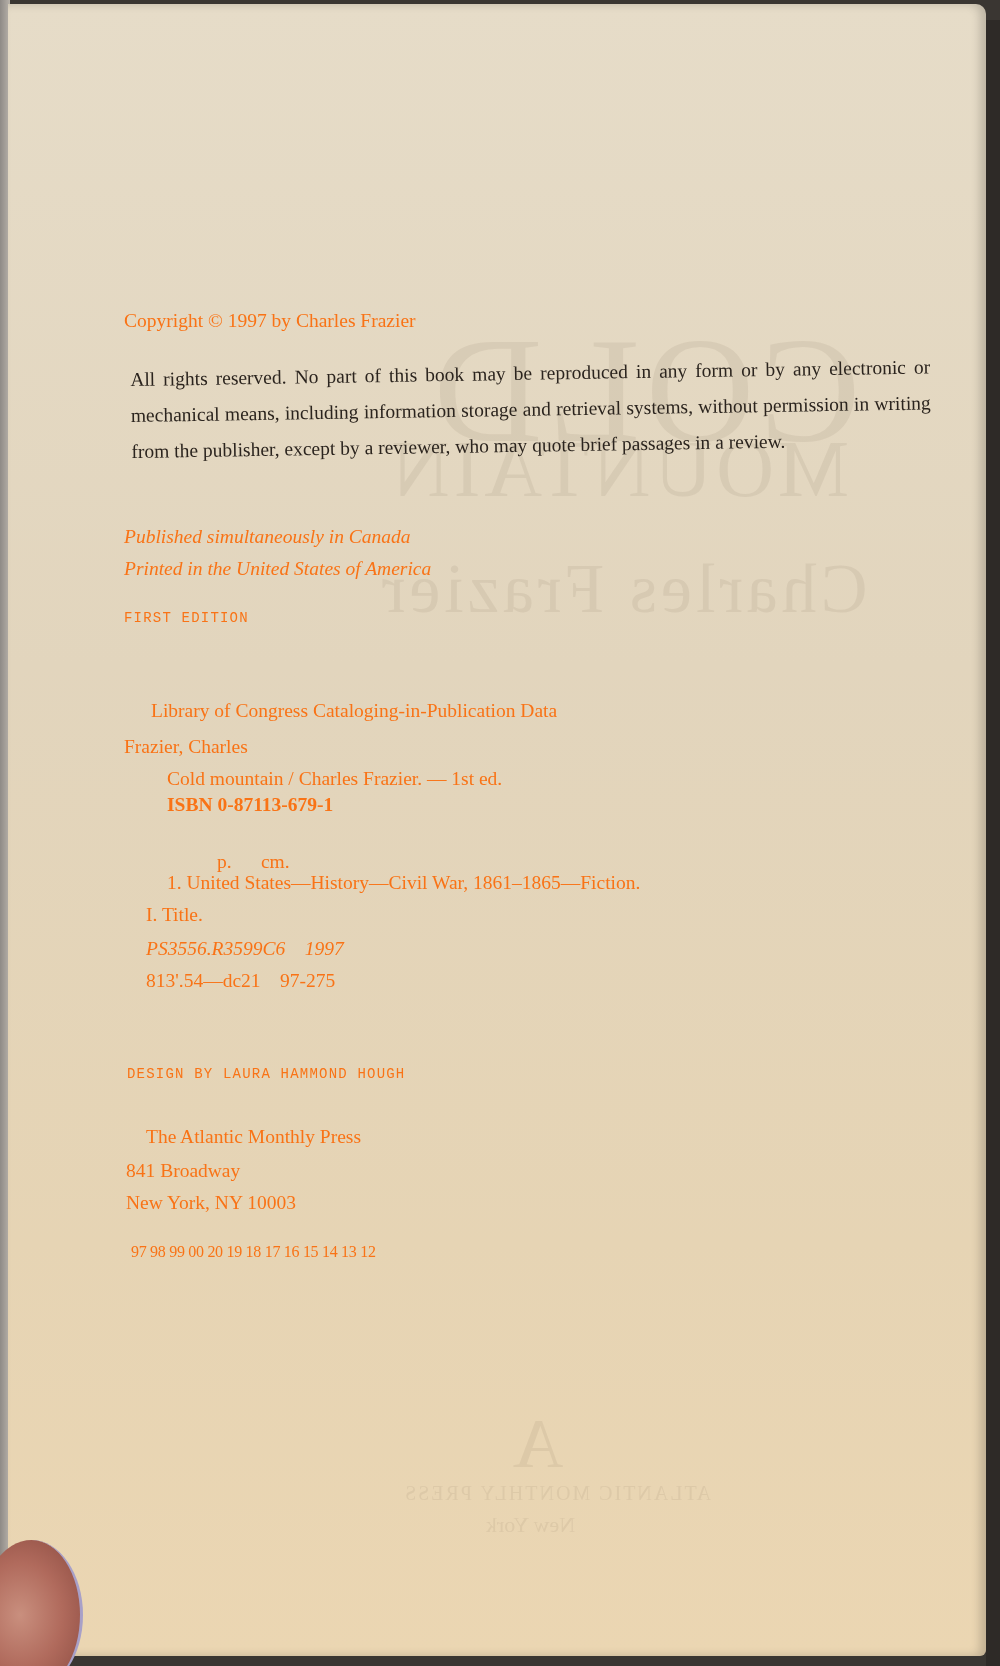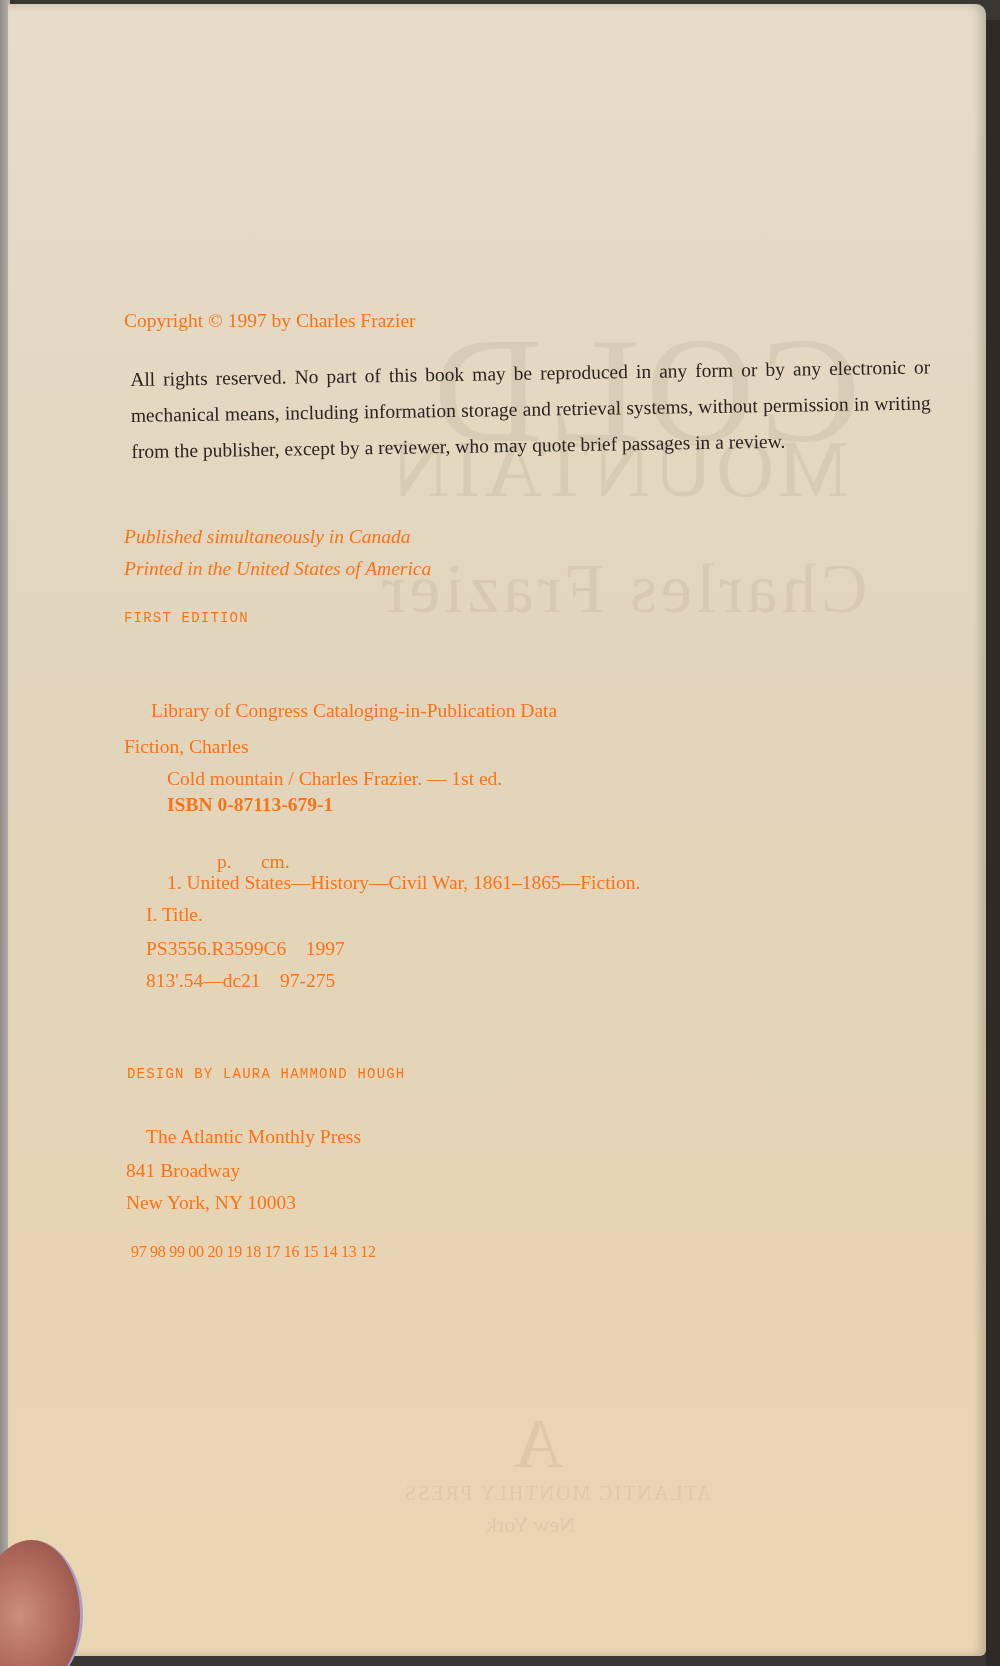--- a/index.html
+++ b/index.html
@@ -45,27 +45,27 @@
 </div>
 
 <div class="text" style="left:124px; top:310px;">Copyright © 1997 by Charles Frazier</div>
 <div class="para">All rights reserved. No part of this book may be reproduced in any form or by any electronic or mechanical means, including information storage and retrieval systems, without permission in writing from the publisher, except by a reviewer, who may quote brief passages in a review.</div>
 
 <div class="text italic" style="left:124px; top:526px;">Published simultaneously in Canada</div>
 <div class="text italic" style="left:124px; top:558px;text-align:center;">Printed in the United States of America</div>
 <div class="text smallcaps" style="left:124px; top:610px;">FIRST EDITION</div>
 
 <div class="text" style="left:124px; top:700px;margin-left:27px;">Library of Congress Cataloging-in-Publication Data</div>
-<div class="text" style="left:124px; top:736px;">Fiction, Charles</div>
+<div class="text" style="left:124px; top:736px;">Frazier, Charles</div>
 <div class="text" style="left:167px; top:768px;">Cold mountain / Charles Frazier. — 1st ed.</div>
 <div class="text" style="left:186px; top:851px; white-space:pre;margin-left:31px;">p.      cm.</div>
 <div class="text" style="left:167px; top:794px;font-weight:bold;">ISBN 0-87113-679-1</div>
 <div class="text" style="left:167px; top:872px;">1. United States—History—Civil War, 1861–1865—Fiction.</div>
 <div class="text" style="left:146px; top:904px;text-align:center;">I. Title.</div>
-<div class="text" style="left:146px; top:938px; white-space:pre;">PS3556.R3599C6    1997</div>
+<div class="text" style="left:146px; top:938px; white-space:pre;font-style:italic;">PS3556.R3599C6    1997</div>
 <div class="text" style="left:146px; top:970px; white-space:pre;">813'.54—dc21    97-275</div>
 
 <div class="text smallcaps" style="left:127px; top:1066px;">DESIGN BY LAURA HAMMOND HOUGH</div>
 
 <div class="text" style="left:126px; top:1126px;margin-left:20px;">The Atlantic Monthly Press</div>
 <div class="text" style="left:126px; top:1160px;">841 Broadway</div>
 <div class="text" style="left:126px; top:1192px;">New York, NY 10003</div>
 <div class="text" style="left:131px; top:1243px; font-size:16px; letter-spacing:-0.3px;">97 98 99 00 20 19 18 17 16 15 14 13 12</div>
 
 <div class="thumb"></div>

